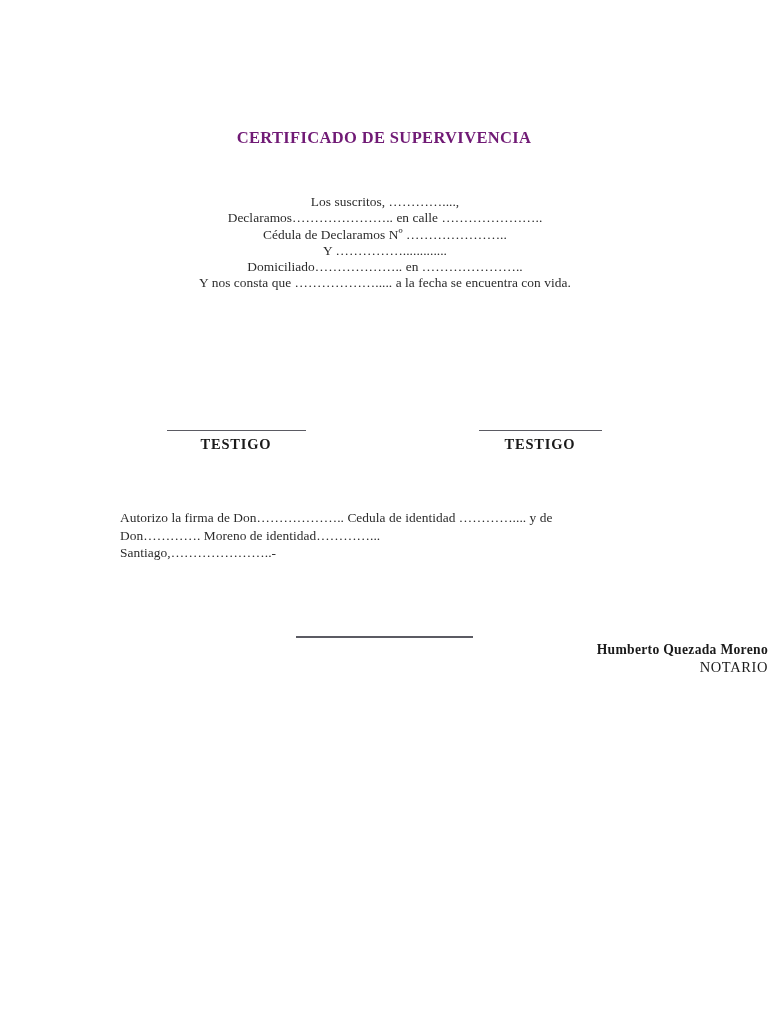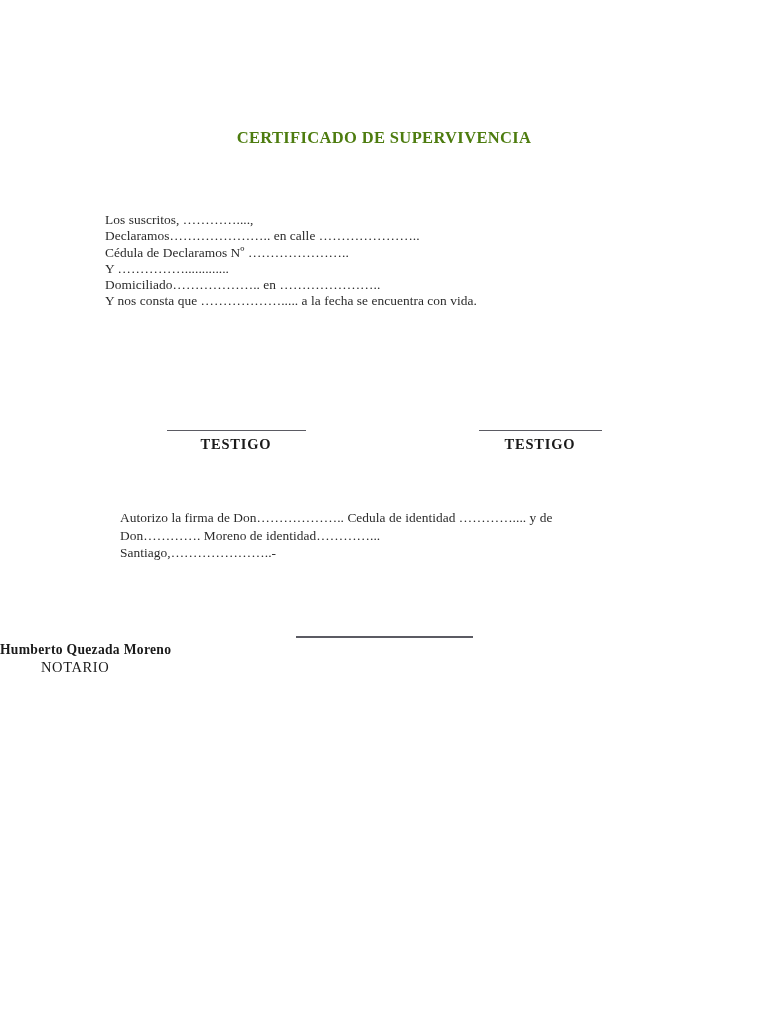--- a/index.html
+++ b/index.html
@@ -28,30 +28,31 @@
   .doc-title {
     position: absolute;
     top: 128px;
     left: 0;
     width: 768px;
     text-align: center;
     font-family: "Liberation Serif", "DejaVu Serif", serif;
     font-weight: bold;
     font-size: 16.5px;
     letter-spacing: 0.35px;
-    color: #4d7c0f;
+    color: #701a75;
     white-space: nowrap;
   }
 
   
   .body-block {
     position: absolute;
-    top: 212px;
+    top: 194px;
     left: 105px;
     width: 560px;
+    text-align: center;
   }
   .body-line {
     font-size: 13.4px;
     line-height: 16.3px;
     color: #2b2b2b;
     white-space: pre;
     letter-spacing: 0.05px;
   }
 
   
@@ -102,21 +103,21 @@
     white-space: pre;
     letter-spacing: 0.05px;
   }
 
   
   .notary-block {
     position: absolute;
     top: 636px;
     left: 0;
     width: 768px;
-    text-align: left;
+    text-align: right;
   }
   .notary-rule {
     width: 177px;
     height: 0;
     border-top: 2px solid #5b5b63;
     margin: 0 auto 4px auto;
   }
   .notary-name {
     font-family: "Liberation Serif", "DejaVu Serif", serif;
     font-weight: bold;

